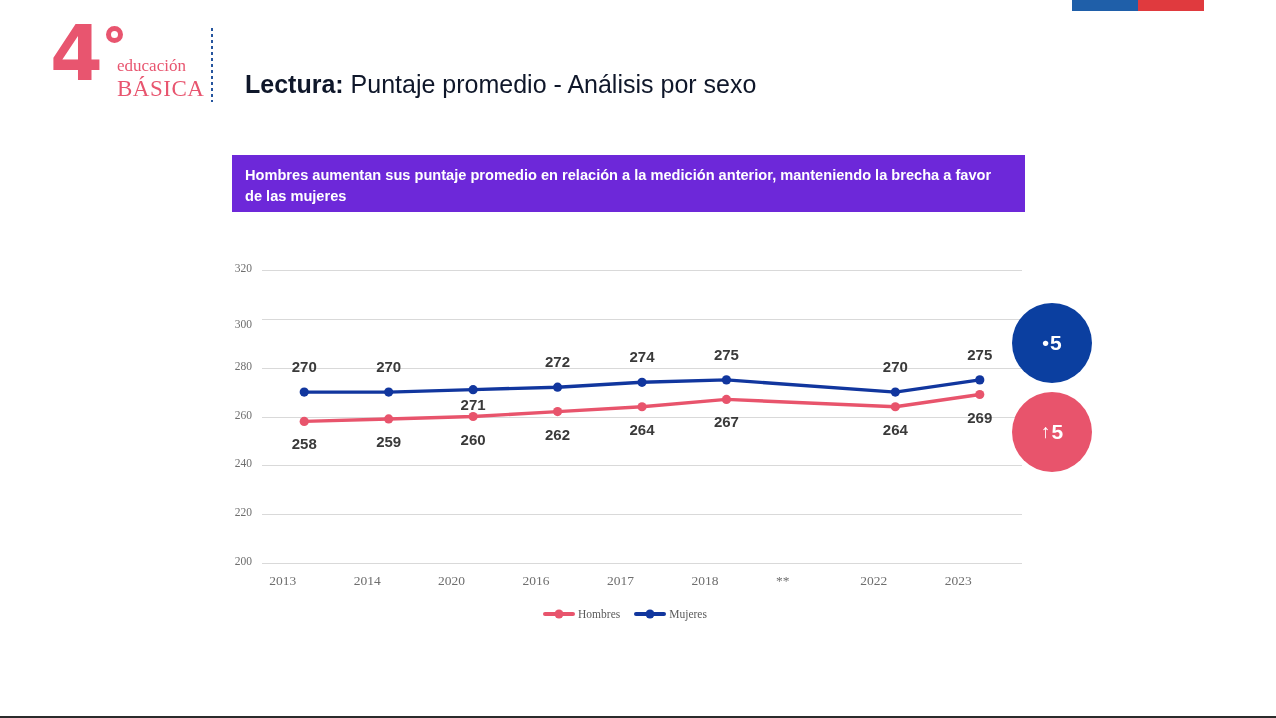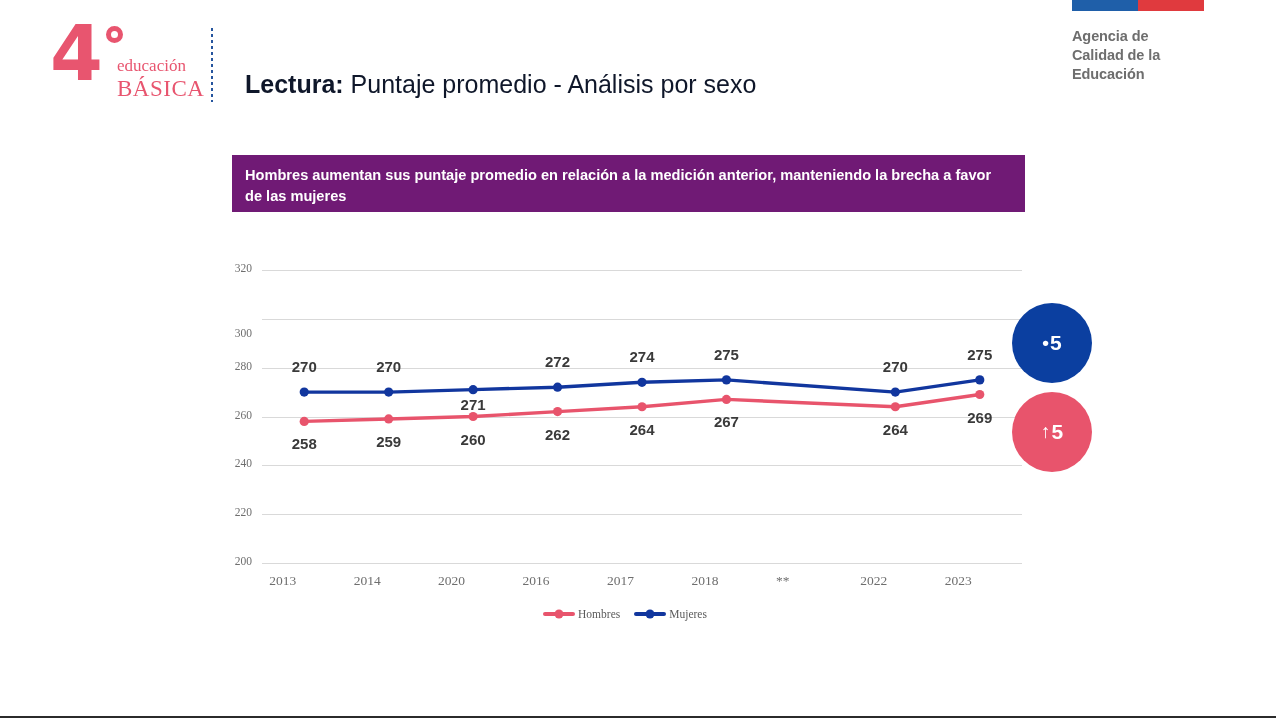--- a/index.html
+++ b/index.html
@@ -106,21 +106,21 @@
   }
   #page-title .t-strong { font-weight: bold; }
 
   
   #callout-banner {
     position: absolute;
     left: 232px;
     top: 155px;
     width: 793px;
     height: 57px;
-    background: #701a75;
+    background: #6d28d9;
     color: #ffffff;
     box-sizing: border-box;
     padding: 10px 16px 0 13px;
     font-size: 14.6px;
     font-weight: bold;
     line-height: 1.42;
   }
 
   
   #chart-area {
@@ -246,40 +246,37 @@
 
 <div id="page-title">
   <span class="t-strong">Lectura:</span><span> Puntaje promedio - Análisis por sexo</span>
 </div>
 
 <div id="agency-logo">
   <div id="flag-bar">
     <div id="flag-blue"></div>
     <div id="flag-red"></div>
   </div>
-  <div id="agency-name">Agencia de
-Calidad de la
-Educación</div>
 </div>
 
 <div id="callout-banner">Hombres aumentan sus puntaje promedio en relación a la medición anterior, manteniendo la brecha a favor de las mujeres</div>
 
 <div id="chart-area">
   <div id="gridlines">
       <div class="gridline" style="top: 20px;"></div>
       <div class="gridline" style="top: 68.8333px;"></div>
       <div class="gridline" style="top: 117.667px;"></div>
       <div class="gridline" style="top: 166.5px;"></div>
       <div class="gridline" style="top: 215.333px;"></div>
       <div class="gridline" style="top: 264.167px;"></div>
       <div class="gridline" style="top: 313px;"></div>
     </div>
   <div id="ylabels">
       <div class="y-tick-label" style="top: 12px; left: -10px;">320</div>
-      <div class="y-tick-label" style="top: 77px; left: -10px; text-align: right;">300</div>
+      <div class="y-tick-label" style="top: 68px; left: -10px; text-align: right;">300</div>
       <div class="y-tick-label" style="top: 109.667px; left: -10px;">280</div>
       <div class="y-tick-label" style="top: 158.5px; left: -10px;">260</div>
       <div class="y-tick-label" style="top: 207.333px; left: -10px;">240</div>
       <div class="y-tick-label" style="top: 256.167px; left: -10px;">220</div>
       <div class="y-tick-label" style="top: 305px; left: -10px;">200</div>
     </div>
   <svg id="plot-svg">
       <polyline points="84.22222222222223,171.38333333333333 168.66666666666666,168.94166666666666 253.11111111111111,166.5 337.55555555555554,161.61666666666667 422,156.73333333333332 506.44444444444446,149.40833333333333 675.3333333333334,156.73333333333332 759.7777777777777,144.525" fill="none" stroke="#E8546C" stroke-width="3.4" stroke-linejoin="round" stroke-linecap="round"></polyline>
       <circle cx="84.22222222222223" cy="171.38333333333333" r="4.6" fill="#E8546C"></circle>
       <circle cx="168.66666666666666" cy="168.94166666666666" r="4.6" fill="#E8546C"></circle>

